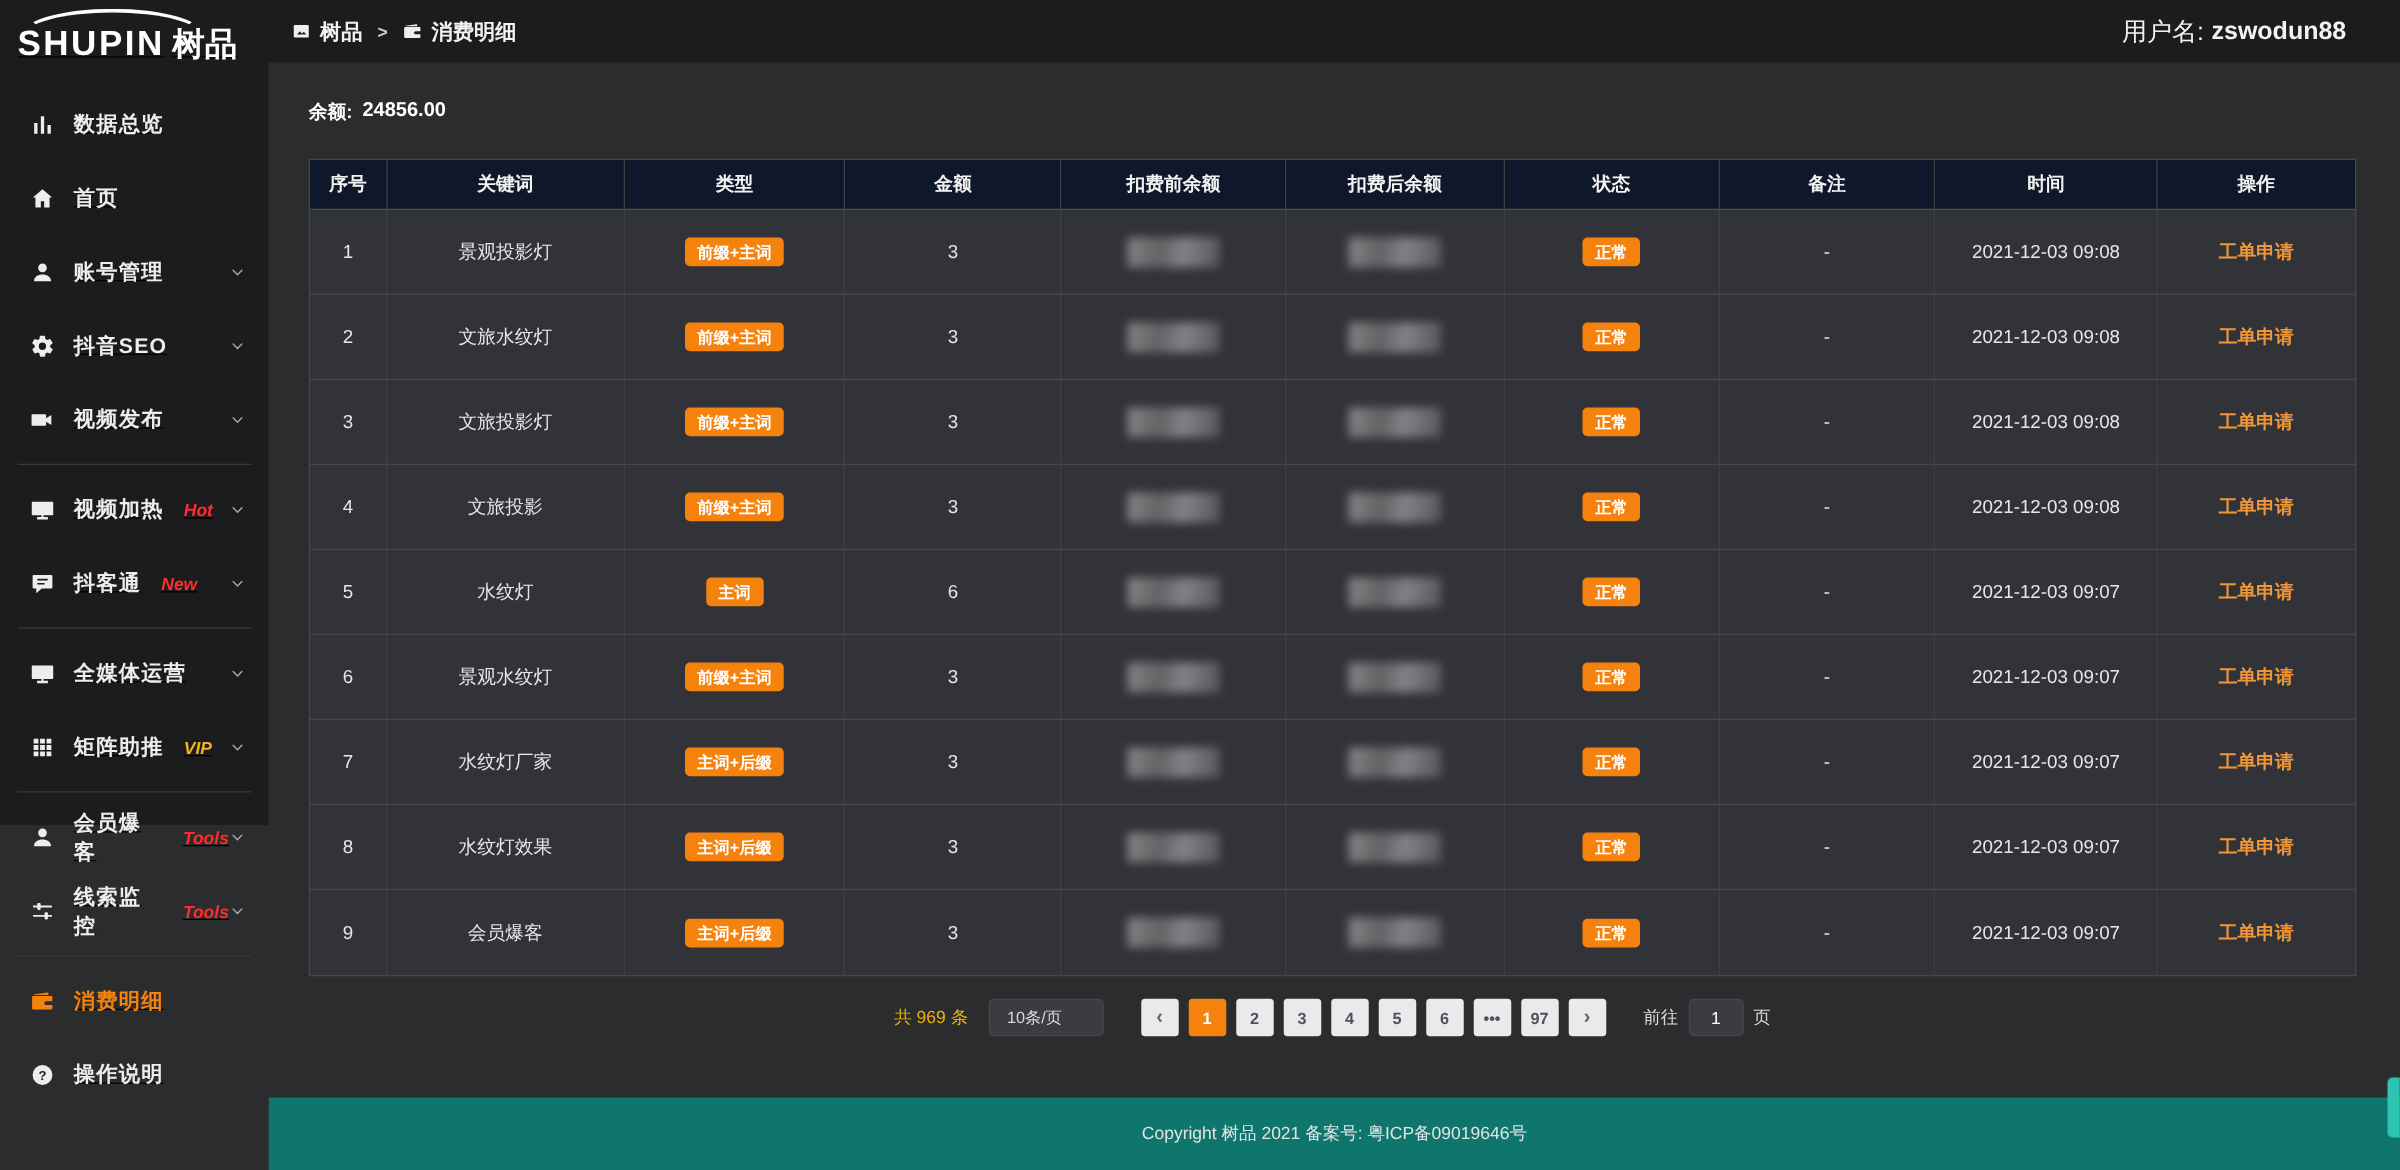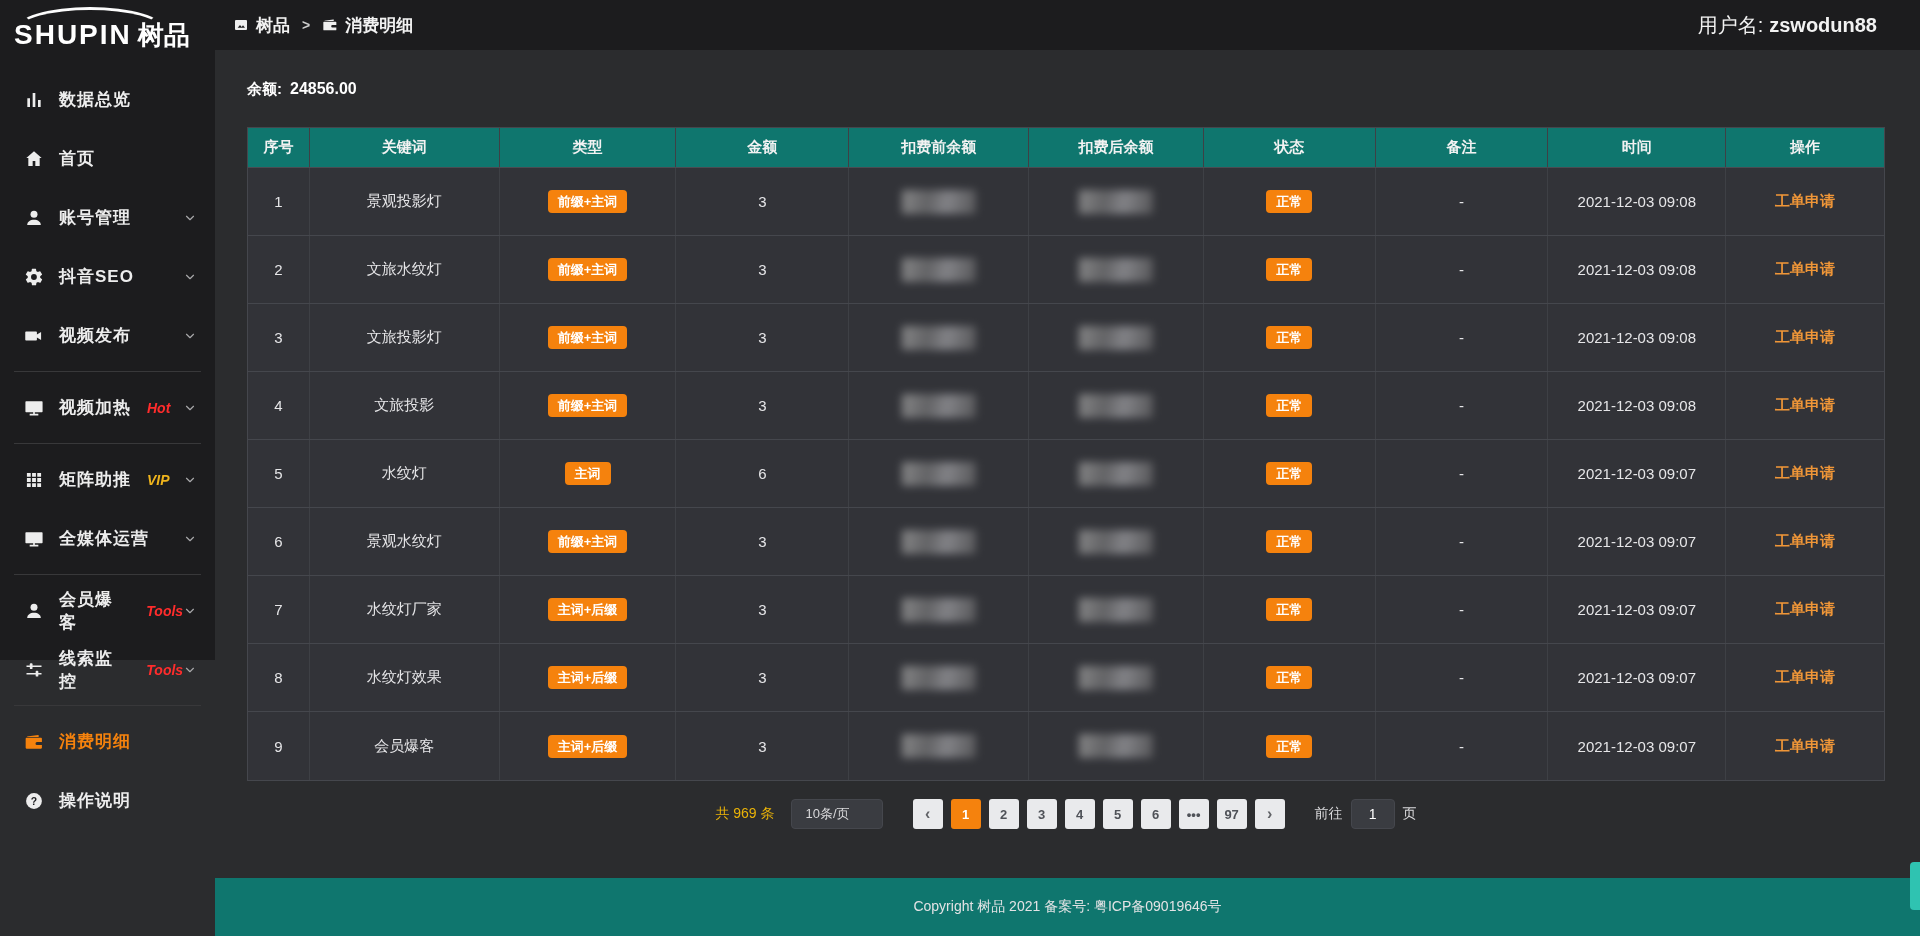--- a/index.html
+++ b/index.html
@@ -1,21 +1,21 @@
 <!DOCTYPE html>
 <html><head>
 <meta charset="utf-8">
 <style>
   * { margin:0; padding:0; box-sizing:border-box; }
   html,body { width:1920px; height:936px; overflow:hidden; background:#2b2c2e;
     font-family:"Liberation Sans","DejaVu Sans",sans-serif; }
   .app { display:flex; width:1920px; height:936px; }
 
   
-  .sidebar { width:215px; height:660px; background:#1c1c1e; flex:0 0 215px; padding-top:4px; }
+  .sidebar { width:215px; height:660px; background:#1c1c1e; flex:0 0 215px; padding-top:4px;text-decoration:underline; }
   .logo { position:relative; height:56px; padding:14px 0 0 14px; color:#fff; white-space:nowrap; }
   .logo-arc { position:absolute; top:3px; left:16px; width:148px; height:44px;
     border:3px solid transparent; border-top-color:#fdfdfd; border-radius:50%; }
   .logo-en { font-size:28px; font-weight:800; letter-spacing:2px; }
   .logo-cn { font-size:26px; font-weight:800; margin-left:6px; }
   .side-nav { margin-top:10px; }
   .side-item { display:flex; align-items:center; height:59px; padding:0 18px 0 24px;
     color:#ededed; cursor:pointer; }
   .side-item.active { color:#f5820d; }
   .s-icon { width:20px; height:20px; flex:0 0 20px; }
@@ -43,21 +43,21 @@
 
   
   .content { flex:1; display:flex; flex-direction:column; padding:0 35px 0 32px; }
   .balance { margin-top:30px; color:#fff; font-size:15px; font-weight:700; display:flex; gap:8px; }
   .balance-val { font-size:16px; }
 
   .dtable { margin-top:28px; border:1px solid #45474d; }
   .trow { display:grid;
     grid-template-columns:62fr 190fr 177fr 173fr 180fr 175fr 172fr 173fr 178fr 158fr;
     align-items:center; }
-  .thead { background:#0f766e; height:40px; border-bottom:1px solid #4a4c52; }
+  .thead { background:#0f172a; height:40px; border-bottom:1px solid #4a4c52; }
   .tbody-row { background:#323338; height:68px; border-bottom:1px solid #45474d; }
   .tbody-row:last-child { border-bottom:none; }
   .cell { height:100%; display:flex; align-items:center; justify-content:center;
     border-right:1px solid #3e4045; text-align:center; }
   .cell:last-child { border-right:none; }
   .hcell { color:#f2f2f2; font-size:15px; font-weight:700; }
   .bcell { color:#e6e6e8; font-size:15px; }
   .type-badge,.status-badge { background:#f5820d; color:#fff; font-size:13px; font-weight:600;
     padding:5px 10px; border-radius:4px; line-height:1; }
   .blur-chip { width:74px; height:24px; border-radius:2px; filter:blur(4px); opacity:.8;
@@ -163,42 +163,57 @@
             </svg>
           </span>
           <span class="s-label">视频加热</span>
           <span class="s-badge" style="color: rgb(255, 44, 44);">Hot</span>
           <span class="icn s-chev">
             <svg viewBox="0 0 24 24" xmlns="http://www.w3.org/2000/svg" fill="none" stroke="currentColor" stroke-width="2" stroke-linecap="round" stroke-linejoin="round">
               <path d="m6 9 6 6 6-6"></path>
             </svg>
           </span>
         </div>
+        <div class="side-item">
+          <span class="icn s-icon">
+            <svg viewBox="0 0 24 24" xmlns="http://www.w3.org/2000/svg" fill="currentColor">
+              <path d="M3.5 3.5h17a1 1 0 0 1 1 1v11a1 1 0 0 1-1 1h-9.2L6 21v-4.5H3.5a1 1 0 0 1-1-1v-11a1 1 0 0 1 1-1z"></path>
+              <path d="M7 8h10M7 12h7" stroke="#1c1c1e" stroke-width="1.6" fill="none"></path>
+            </svg>
+          </span>
+          <span class="s-label">抖客通</span>
+          <span class="s-badge" style="color: rgb(255, 44, 44);">New</span>
+          <span class="icn s-chev">
+            <svg viewBox="0 0 24 24" xmlns="http://www.w3.org/2000/svg" fill="none" stroke="currentColor" stroke-width="2" stroke-linecap="round" stroke-linejoin="round">
+              <path d="m6 9 6 6 6-6"></path>
+            </svg>
+          </span>
+        </div>
         <div class="side-divider"></div>
+        <div class="side-item">
+          <span class="icn s-icon">
+            <svg viewBox="0 0 24 24" xmlns="http://www.w3.org/2000/svg" fill="currentColor">
+              <path d="M2.5 4h19a.8.8 0 0 1 .8.8v11.4a.8.8 0 0 1-.8.8H13v1.8h4.2V21H6.8v-2.2H11V17H2.5a.8.8 0 0 1-.8-.8V4.8a.8.8 0 0 1 .8-.8z"></path>
+            </svg>
+          </span>
+          <span class="s-label">全媒体运营</span>
+          <span class="icn s-chev">
+            <svg viewBox="0 0 24 24" xmlns="http://www.w3.org/2000/svg" fill="none" stroke="currentColor" stroke-width="2" stroke-linecap="round" stroke-linejoin="round">
+              <path d="m6 9 6 6 6-6"></path>
+            </svg>
+          </span>
+        </div>
         <div class="side-item">
           <span class="icn s-icon">
             <svg viewBox="0 0 24 24" xmlns="http://www.w3.org/2000/svg" fill="currentColor">
               <path d="M3.5 3.5h4.6v4.6H3.5zM9.7 3.5h4.6v4.6H9.7zM15.9 3.5h4.6v4.6h-4.6zM3.5 9.7h4.6v4.6H3.5zM9.7 9.7h4.6v4.6H9.7zM15.9 9.7h4.6v4.6h-4.6zM3.5 15.9h4.6v4.6H3.5zM9.7 15.9h4.6v4.6H9.7zM15.9 15.9h4.6v4.6h-4.6z"></path>
             </svg>
           </span>
           <span class="s-label">矩阵助推</span>
           <span class="s-badge" style="color: rgb(239, 180, 28);">VIP</span>
-          <span class="icn s-chev">
-            <svg viewBox="0 0 24 24" xmlns="http://www.w3.org/2000/svg" fill="none" stroke="currentColor" stroke-width="2" stroke-linecap="round" stroke-linejoin="round">
-              <path d="m6 9 6 6 6-6"></path>
-            </svg>
-          </span>
-        </div>
-        <div class="side-item">
-          <span class="icn s-icon">
-            <svg viewBox="0 0 24 24" xmlns="http://www.w3.org/2000/svg" fill="currentColor">
-              <path d="M2.5 4h19a.8.8 0 0 1 .8.8v11.4a.8.8 0 0 1-.8.8H13v1.8h4.2V21H6.8v-2.2H11V17H2.5a.8.8 0 0 1-.8-.8V4.8a.8.8 0 0 1 .8-.8z"></path>
-            </svg>
-          </span>
-          <span class="s-label">全媒体运营</span>
           <span class="icn s-chev">
             <svg viewBox="0 0 24 24" xmlns="http://www.w3.org/2000/svg" fill="none" stroke="currentColor" stroke-width="2" stroke-linecap="round" stroke-linejoin="round">
               <path d="m6 9 6 6 6-6"></path>
             </svg>
           </span>
         </div>
         <div class="side-divider"></div>
         <div class="side-item">
           <span class="icn s-icon">
             <svg viewBox="0 0 24 24" xmlns="http://www.w3.org/2000/svg" fill="currentColor">

